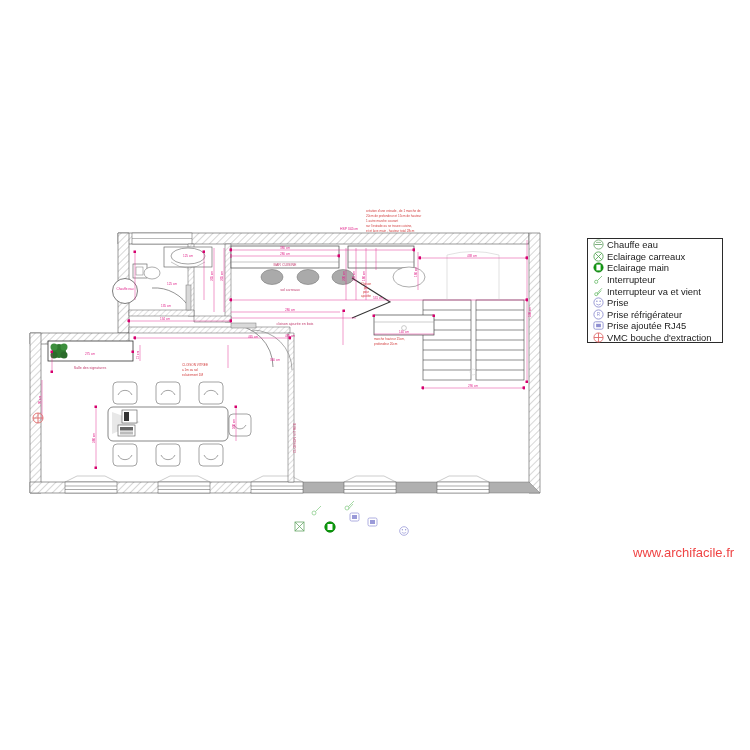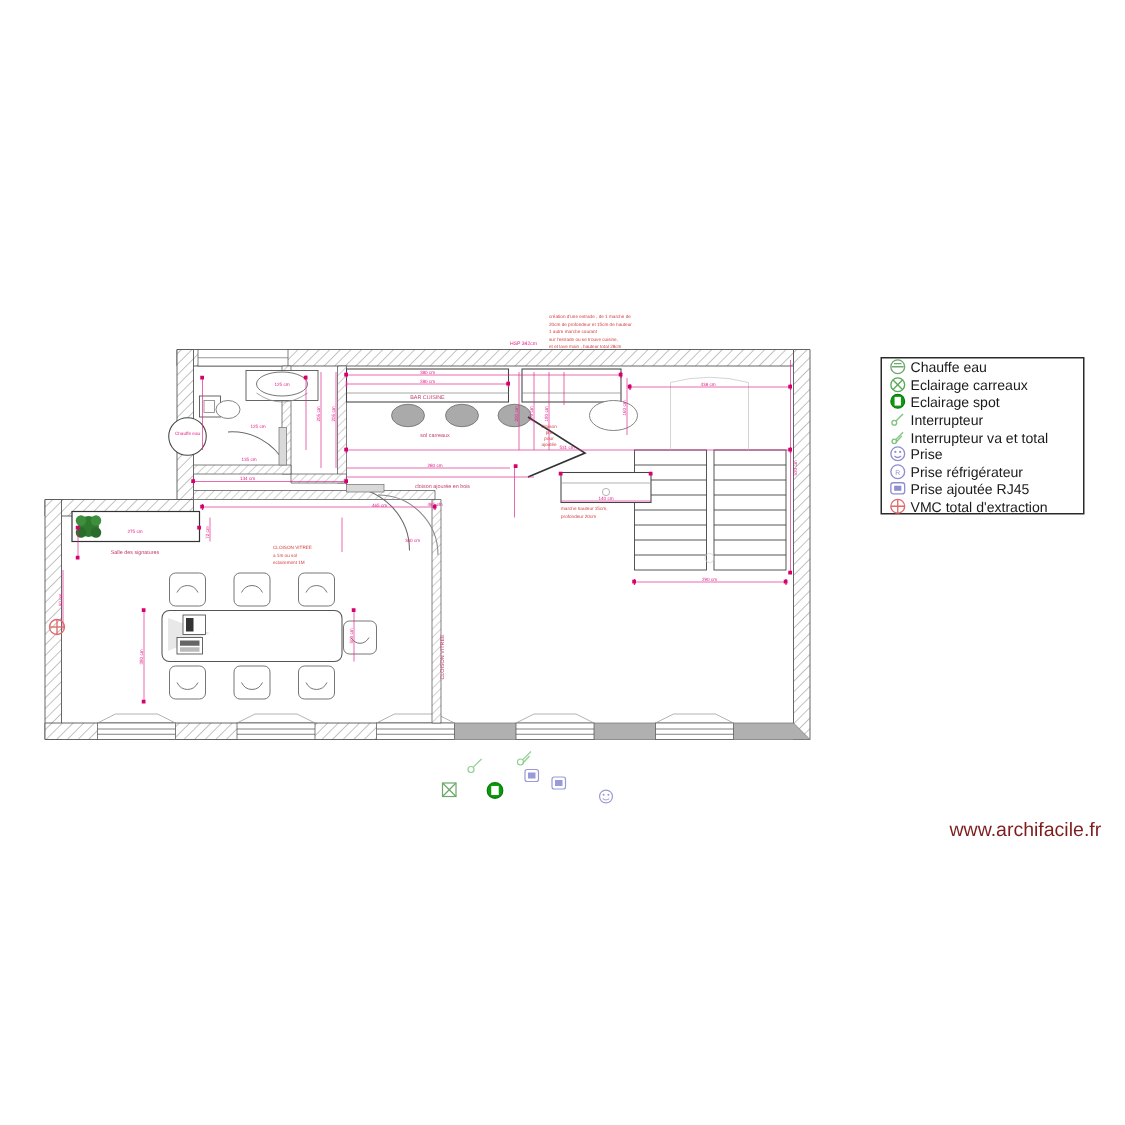--- a/index.html
+++ b/index.html
@@ -7,21 +7,21 @@
   #stage{position:absolute;left:0;top:0;width:750px;height:750px;}
   svg{display:block;}
   .dimtxt{fill:#e0218a;font-size:3.1px;font-family:"Liberation Sans",sans-serif;}
   .redtxt{fill:#d23c3c;font-size:3.1px;font-family:"Liberation Sans",sans-serif;}
   .pinktxt{fill:#e0218a;font-size:3.4px;font-family:"Liberation Sans",sans-serif;}
   .roomtxt{fill:#c23c6e;font-size:3.6px;font-family:"Liberation Sans",sans-serif;}
   .legendbox{position:absolute;left:587px;top:238px;width:136px;height:105px;border:1px solid #2b2b2b;background:#ffffff;box-sizing:border-box;}
   .legend-row{display:flex;align-items:center;height:11.6px;padding-left:4px;}
   .legend-ico{width:13px;height:11px;flex:0 0 13px;display:flex;align-items:center;justify-content:center;}
   .legend-lbl{font-size:9.4px;color:#1a1a1a;font-family:"Liberation Sans",sans-serif;white-space:nowrap;margin-left:2px;}
-  .url{position:absolute;left:633px;top:545px;font-size:13px;color:#7f1d1d;font-family:"Liberation Sans",sans-serif;}
+  .url{position:absolute;left:633px;top:545px;font-size:13px;color:#ef4444;font-family:"Liberation Sans",sans-serif;}
 </style>
 </head>
 <body>
 
 <div id="stage">
 <svg width="750" height="750" viewBox="0 0 750 750">
   <defs>
     <pattern id="hatch" width="5" height="5" patternUnits="userSpaceOnUse" patternTransform="rotate(45)">
       <rect width="5" height="5" fill="#ffffff"></rect>
       <line x1="0" y1="0" x2="0" y2="5" stroke="#8d8d8d" stroke-width="0.7"></line>
@@ -410,40 +410,40 @@
     </span>
     <span class="legend-lbl">Eclairage carreaux</span>
   </div>
   <div class="legend-row">
     <span class="legend-ico">
       <svg width="11" height="11" viewBox="0 0 11 11">
           <circle cx="5.5" cy="5.5" r="4.6" fill="#109a10" stroke="#0b7a0b" stroke-width="0.8"></circle>
           <rect x="3.4" y="2.6" width="4.2" height="5.8" fill="#ffffff"></rect>
         </svg>
     </span>
-    <span class="legend-lbl">Eclairage spot</span>
+    <span class="legend-lbl">Eclairage main</span>
   </div>
   <div class="legend-row">
     <span class="legend-ico">
       <svg width="11" height="11" viewBox="0 0 11 11">
           <circle cx="3.2" cy="7.8" r="1.6" fill="none" stroke="#7ec47e" stroke-width="0.9"></circle>
           <line x1="4.3" y1="6.7" x2="9" y2="2" stroke="#7ec47e" stroke-width="0.9"></line>
         </svg>
     </span>
     <span class="legend-lbl">Interrupteur</span>
   </div>
   <div class="legend-row">
     <span class="legend-ico">
       <svg width="11" height="11" viewBox="0 0 11 11">
           <circle cx="3.2" cy="8.2" r="1.5" fill="none" stroke="#7ec47e" stroke-width="0.9"></circle>
           <line x1="4.2" y1="7.1" x2="9" y2="2.2" stroke="#7ec47e" stroke-width="0.9"></line>
           <line x1="4.2" y1="9" x2="8.2" y2="4.6" stroke="#7ec47e" stroke-width="0.9"></line>
         </svg>
     </span>
-    <span class="legend-lbl">Interrupteur va et total</span>
+    <span class="legend-lbl">Interrupteur va et vient</span>
   </div>
   <div class="legend-row">
     <span class="legend-ico">
       <svg width="11" height="11" viewBox="0 0 11 11">
           <circle cx="5.5" cy="5.5" r="4.6" fill="none" stroke="#8f8fd0" stroke-width="0.9"></circle>
           <circle cx="3.9" cy="4.3" r="0.75" fill="#8f8fd0"></circle>
           <circle cx="7.1" cy="4.3" r="0.75" fill="#8f8fd0"></circle>
           <path d="M3.3,7 q2.2,2 4.4,0" fill="none" stroke="#8f8fd0" stroke-width="0.8"></path>
         </svg>
     </span>
@@ -468,17 +468,17 @@
     <span class="legend-lbl">Prise ajoutée RJ45</span>
   </div>
   <div class="legend-row">
     <span class="legend-ico">
       <svg width="11" height="11" viewBox="0 0 11 11">
           <circle cx="5.5" cy="5.5" r="4.6" fill="none" stroke="#e06a6a" stroke-width="0.9"></circle>
           <line x1="1" y1="5.5" x2="10" y2="5.5" stroke="#e06a6a" stroke-width="0.9"></line>
           <line x1="5.5" y1="1" x2="5.5" y2="10" stroke="#e06a6a" stroke-width="0.9"></line>
         </svg>
     </span>
-    <span class="legend-lbl">VMC total d'extraction</span>
+    <span class="legend-lbl">VMC bouche d'extraction</span>
   </div>
 </div>
 
 <div class="url">www.archifacile.fr</div>
 
 </body></html>

